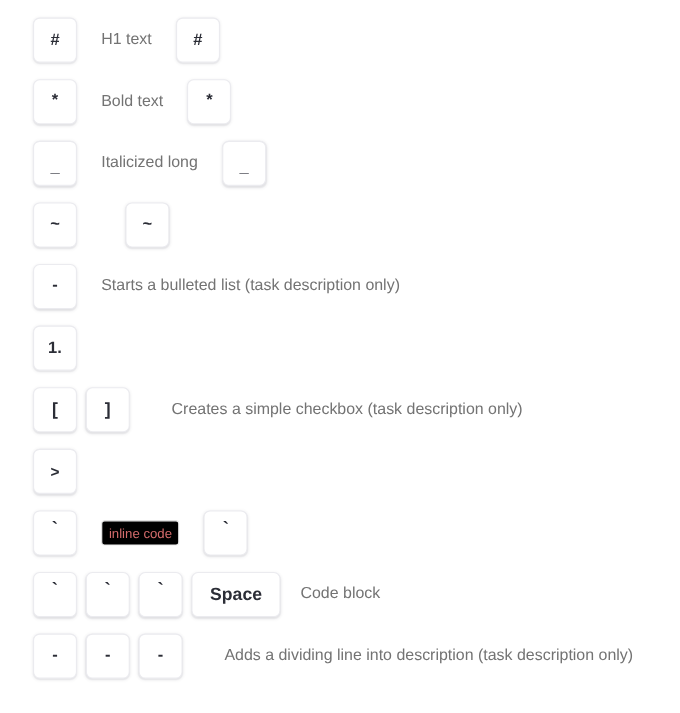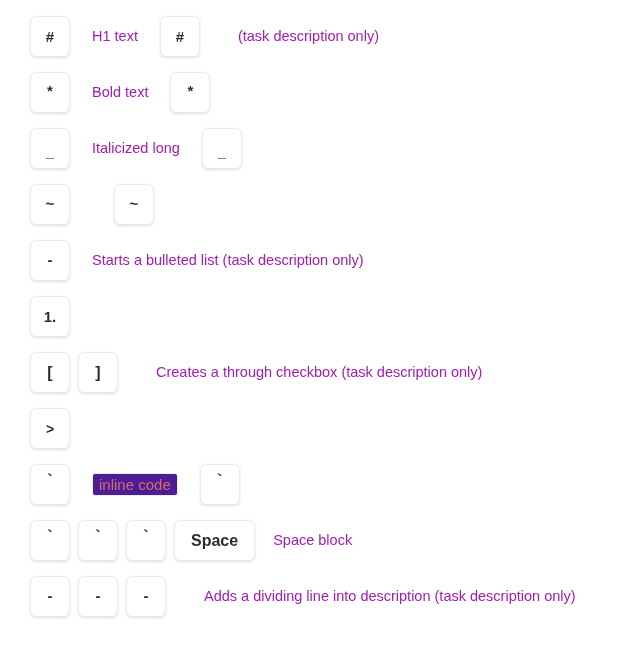--- a/index.html
+++ b/index.html
@@ -63,63 +63,62 @@
   .key.g-asterisk   { align-items: center; padding-bottom: 4px; }
   .key.g-backtick   { align-items: center; padding-bottom: 8px; font-size: 16px; }
   .key.g-dash       { align-items: center; padding-bottom: 2px; }
   .key.g-bracket    { font-size: 16px; }
   .key.g-gt         { font-size: 14px; }
 
   
   .desc {
     font-size: 14.5px;
     font-weight: 400;
-    color: #a21caf;
+    color: #737373;
     white-space: nowrap;
     line-height: 1;
     flex: 0 0 auto;
   }
 
   
   .gap-sm  { width: 8px;  flex: 0 0 auto; }
   .gap-md  { width: 18px; flex: 0 0 auto; }
   .gap-lg  { width: 22px; flex: 0 0 auto; }
   .gap-xl  { width: 38px; flex: 0 0 auto; }
 
   
   .inline-code {
     display: inline-flex;
     align-items: center;
     height: 23px;
     padding: 0 6px;
     box-sizing: border-box;
-    background: #4c1d95;
+    background: #000000;
     border: 1px solid #ececec;
     border-radius: 3px;
     color: #d36b6b;
     font-family: "Liberation Sans", sans-serif;
-    font-size: 15px;
+    font-size: 12px;
     line-height: 1;
     white-space: nowrap;
     flex: 0 0 auto;
   }
 </style>
 </head>
 <body>
 
 <div class="shortcut-list">
 
   <div class="shortcut-row">
     <div class="key">#</div>
     <div class="gap-lg"></div>
     <div class="desc">H1 text</div>
     <div class="gap-lg"></div>
     <div class="key">#</div>
     <div class="gap-xl"></div>
-    <div class="desc">(task description only)</div>
   </div>
 
   <div class="shortcut-row">
     <div class="key g-asterisk">*</div>
     <div class="gap-lg"></div>
     <div class="desc">Bold text</div>
     <div class="gap-lg"></div>
     <div class="key g-asterisk">*</div>
   </div>
 
@@ -147,21 +146,21 @@
   <div class="shortcut-row">
     <div class="key">1.</div>
     <div class="gap-lg"></div>
   </div>
 
   <div class="shortcut-row">
     <div class="key g-bracket">[</div>
     <div class="gap-sm"></div>
     <div class="key g-bracket">]</div>
     <div class="gap-xl"></div>
-    <div class="desc">Creates a through checkbox (task description only)</div>
+    <div class="desc">Creates a simple checkbox (task description only)</div>
   </div>
 
   <div class="shortcut-row">
     <div class="key g-gt">&gt;</div>
     <div class="gap-lg"></div>
   </div>
 
   <div class="shortcut-row">
     <div class="key g-backtick">`</div>
     <div class="gap-lg"></div>
@@ -172,21 +171,21 @@
 
   <div class="shortcut-row">
     <div class="key g-backtick">`</div>
     <div class="gap-sm"></div>
     <div class="key g-backtick">`</div>
     <div class="gap-sm"></div>
     <div class="key g-backtick">`</div>
     <div class="gap-sm"></div>
     <div class="key wide">Space</div>
     <div class="gap-md"></div>
-    <div class="desc">Space block</div>
+    <div class="desc">Code block</div>
   </div>
 
   <div class="shortcut-row">
     <div class="key g-dash">-</div>
     <div class="gap-sm"></div>
     <div class="key g-dash">-</div>
     <div class="gap-sm"></div>
     <div class="key g-dash">-</div>
     <div class="gap-xl"></div>
     <div class="desc">Adds a dividing line into description (task description only)</div>

